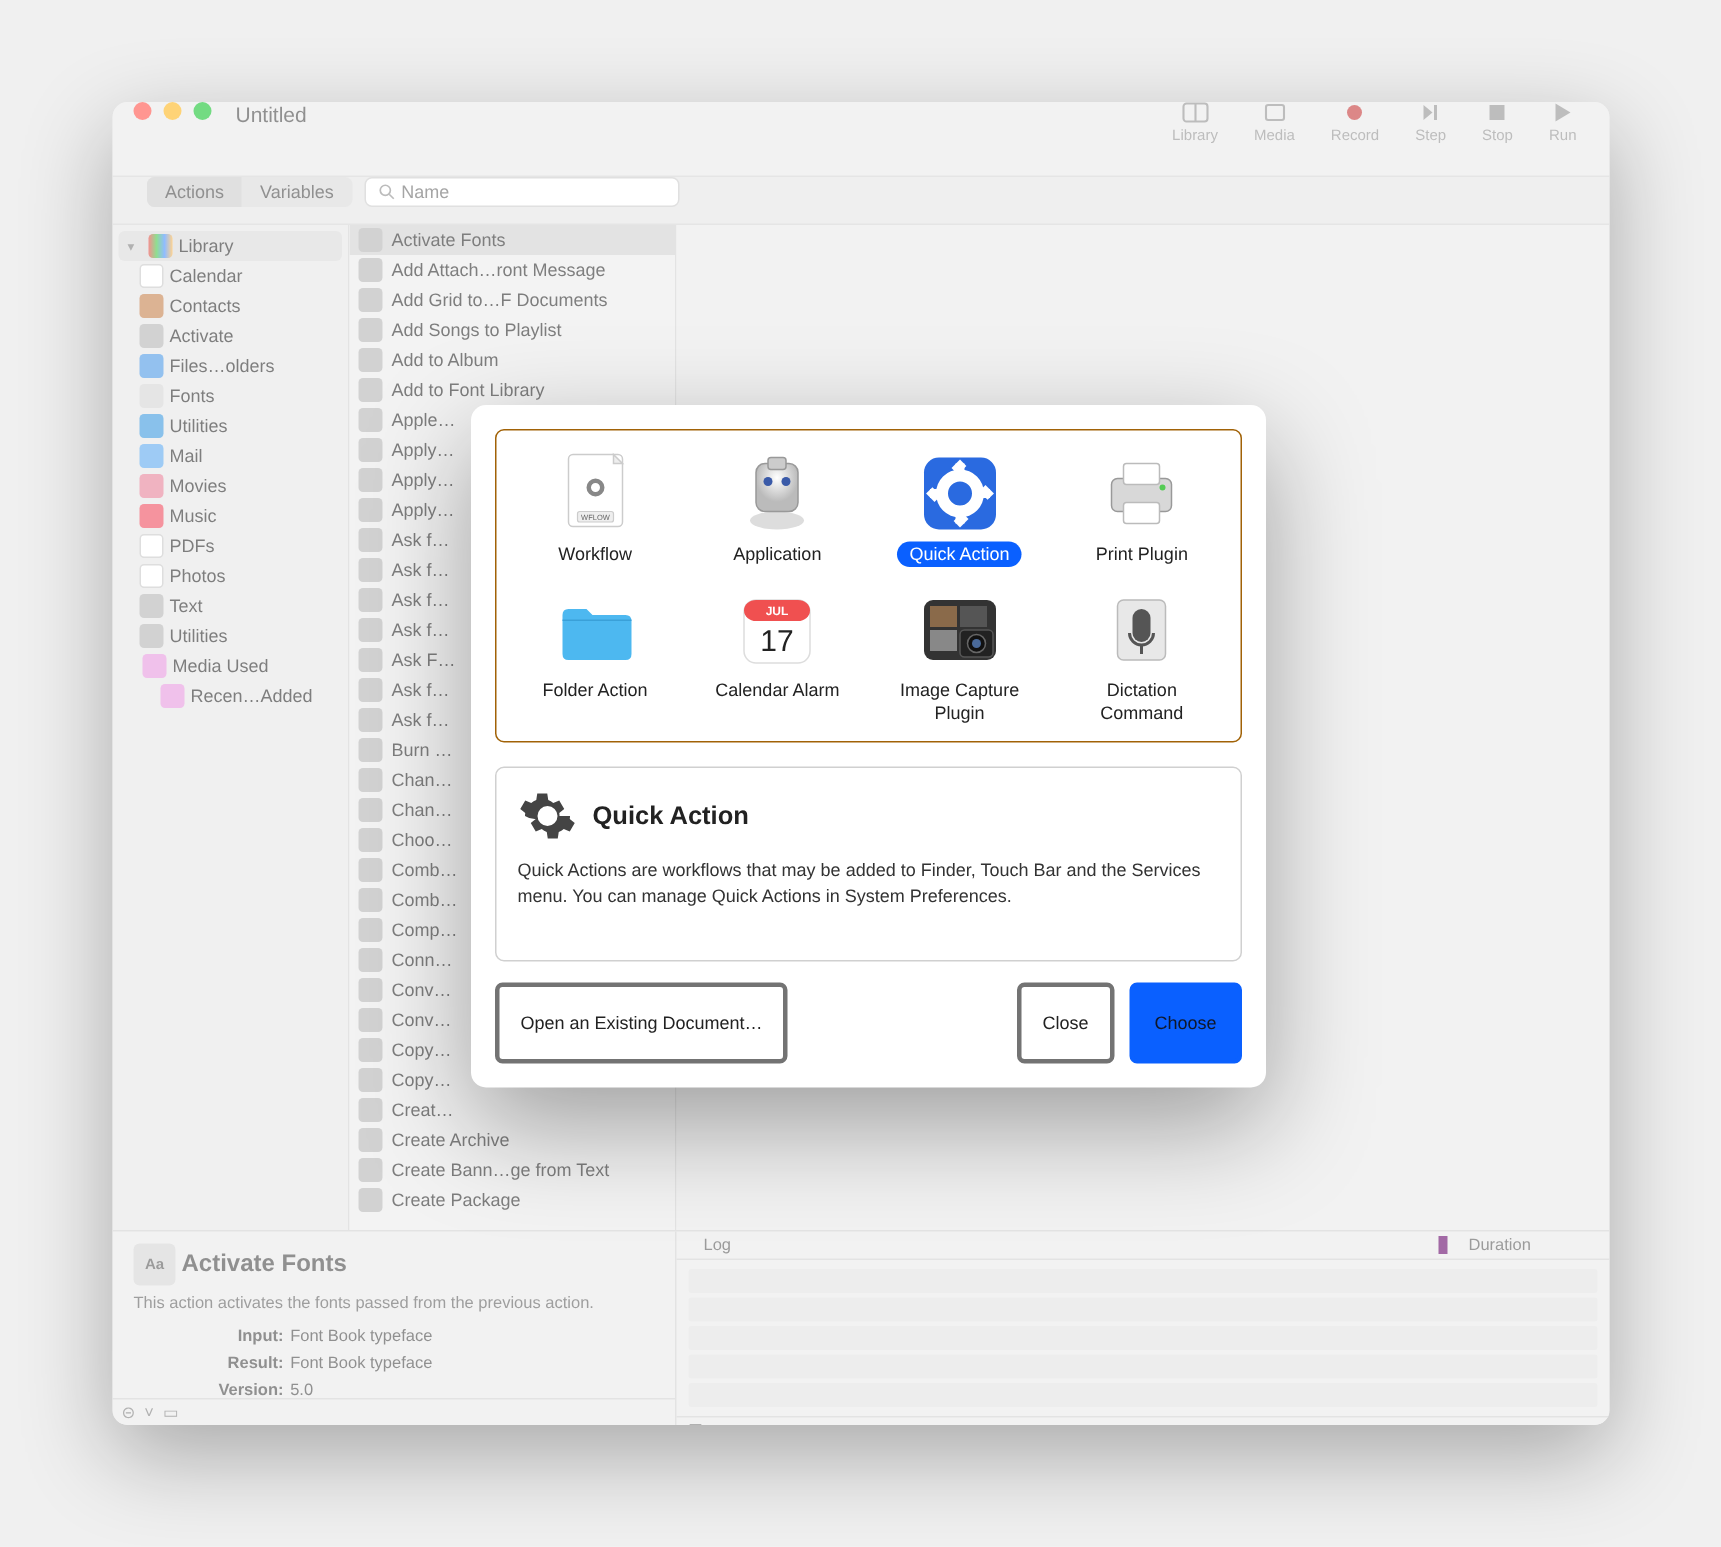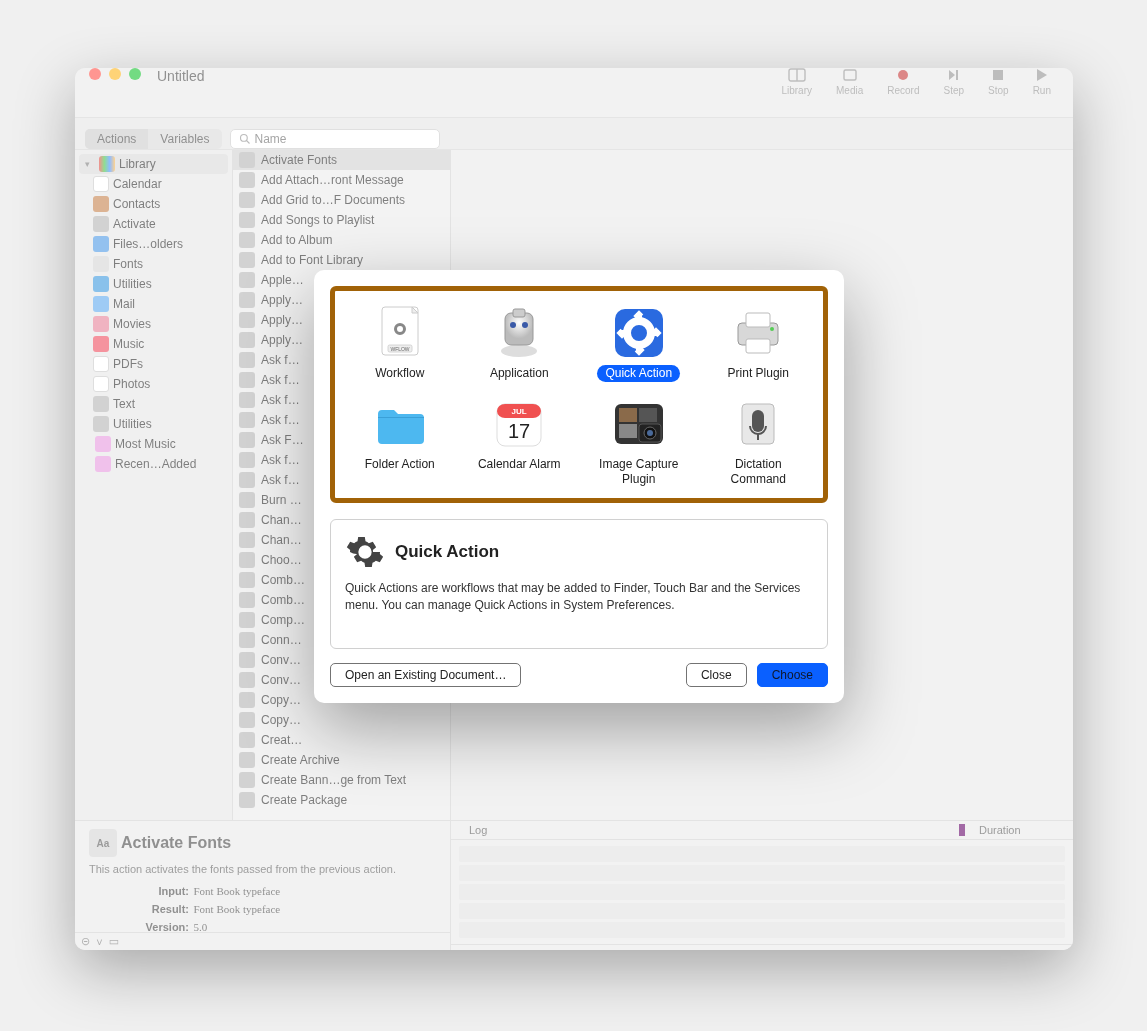--- a/index.html
+++ b/index.html
@@ -19,22 +19,22 @@
 .traffic .red { background: #ff5f57; }
 .traffic .yellow { background: #febc2e; }
 .traffic .green { background: #28c840; }
 .title { margin-left: 16px; font-size: 14px; color: #555; font-weight: 500; }
 .tool-spacer { flex: 1; }
 .toolbar-items { display: flex; gap: 24px; padding-right: 8px; }
 .tb-item { display: flex; flex-direction: column; align-items: center; gap: 3px; color: #9a9a9a; font-size: 10px; }
 .tb-item .ico { width: 18px; height: 14px; display: flex; align-items: center; justify-content: center; }
 
 .subtoolbar {
-  height: 32px; background: #e6e6e6; display: flex; align-items: flex-end;
-  padding: 0 10px; gap: 8px; border-bottom: 1px solid #d8d8d8;
+  height: 32px; background: #e6e6e6; display: flex; align-items: flex-start;
+  padding: 0 23px; gap: 8px; border-bottom: 1px solid #d8d8d8;
 }
 .seg { display: flex; border-radius: 5px; overflow: hidden; background: #dcdcdc; }
 .seg button { border: none; background: transparent; font-size: 12px; padding: 3px 12px; color: #555; }
 .seg button.active { background: #cfcfcf; }
 .search { display: flex; align-items: center; background: #fff; border-radius: 5px; padding: 2px 8px; width: 210px; border: 1px solid #d0d0d0; }
 .search svg { width: 12px; height: 12px; fill: #999; margin-right: 4px; }
 .search input { border: none; outline: none; font-size: 12px; flex: 1; background: transparent; color: #999; }
 
 .main-content { flex: 1; display: flex; overflow: hidden; }
 .left-pane { width: 158px; background: #e9e9e9; border-right: 1px solid #d5d5d5; overflow-y: auto; padding: 4px 0; }
@@ -55,52 +55,52 @@
 
 .bottom-info {
   height: 130px; border-top: 1px solid #d5d5d5; background: #ececec;
   display: flex;
 }
 .info-left { flex: 0 0 376px; padding: 8px 14px; border-right: 1px solid #d5d5d5; position: relative; }
 .info-left h3 { font-size: 16px; color: #555; margin-bottom: 6px; display: flex; align-items: center; gap: 4px; }
 .info-left .fonticon { width: 28px; height: 28px; background: #d8d8d8; border-radius: 4px; display: inline-flex; align-items: center; justify-content: center; font-size: 10px; color: #666; }
 .info-left p { font-size: 11px; color: #6a6a6a; margin-bottom: 6px; }
 .info-left .meta { font-size: 11px; color: #555; text-align: right; width: 100px; display: inline-block; font-weight: 600; }
-.info-left .metaval { font-size: 11px; color: #555; font-family: Liberation Serif, serif; }
+.info-left .metaval { font-size: 11px; color: #555; }
 .info-footer { position: absolute; bottom: 0; left: 0; right: 0; height: 18px; border-top: 1px solid #d5d5d5; display: flex; align-items: center; padding: 0 6px; gap: 6px; color: #888; font-size: 11px; }
 .info-right { flex: 1; display: flex; flex-direction: column; }
 .log-header { display: flex; font-size: 11px; color: #666; border-bottom: 1px solid #d5d5d5; padding: 3px 0; }
 .log-header .col-log { flex: 1; padding-left: 18px; }
 .log-header .col-dur { width: 114px; border-left: 6px solid #701a75; padding-left: 14px; }
 .log-rows { flex: 1; display: flex; flex-direction: column; gap: 3px; padding: 6px 8px; }
 .log-rows .row { height: 16px; background: #e3e3e3; border-radius: 2px; }
 .log-footer { height: 18px; border-top: 1px solid #d5d5d5; display: flex; align-items: center; gap: 10px; padding: 0 8px; color: #888; }
 .dimmer { position: absolute; left: 75px; top: 68px; width: 998px; height: 882px; background: rgba(255,255,255,0.35); border-radius: 10px; pointer-events: none; }
 .modal {
   position: absolute; left: 314px; top: 270px; width: 530px;
   background: #fff; border-radius: 10px; box-shadow: 0 25px 70px rgba(0,0,0,0.35);
   padding: 16px; z-index: 100;
 }
 .modal-title { font-size: 12px; font-weight: 600; color: #222; margin-bottom: 8px; }
 .type-grid {
-  border: 5px solid #a16207; border-radius: 6px; padding: 10px 8px 6px;
+  border: 1px solid #a16207; border-radius: 6px; padding: 10px 8px 6px;
   display: grid; grid-template-columns: repeat(4, 1fr); gap: 6px 6px;
 }
 .type-item { display: flex; flex-direction: column; align-items: center; gap: 4px; padding: 4px 2px; cursor: default; }
 .type-item .big-icon { width: 56px; height: 56px; display: flex; align-items: center; justify-content: center; }
 .type-item .lbl { font-size: 12px; color: #222; text-align: center; padding: 1px 8px; border-radius: 9px; line-height: 1.25; }
 .type-item.selected .lbl { background: #0a60ff; color: #fff; }
 .desc-box { border: 1px solid #d0d0d0; border-radius: 6px; padding: 12px 14px; margin-top: 16px; min-height: 130px; }
 .desc-box .hd { display: flex; align-items: center; gap: 10px; margin-bottom: 8px; }
 .desc-box .hd .gico { width: 40px; height: 40px; }
 .desc-box .hd h3 { font-size: 17px; font-weight: 600; color: #222; }
 .desc-box p { font-size: 12px; color: #333; line-height: 1.4; }
 .modal-buttons { display: flex; gap: 10px; margin-top: 14px; align-items: center; }
 .modal-buttons .spacer { flex: 1; }
-.btn { font-size: 12px; padding: 4px 14px; border-radius: 5px; border: 1px solid #737373; background: #fff; color: #222; cursor: default; }
+.btn { font-size: 12px; padding: 17px 14px; border-radius: 5px; border: 3px solid #737373; background: #fff; color: #222; cursor: default; }
 .btn.primary { background: #0a60ff; color: #0f172a; border-color: #0a60ff; }
 .c-cal { background: #fff; border:1px solid #ccc; }
 .c-contacts { background: #c98a5a; }
 .c-dev { background: #bbb; }
 .c-files { background: #5aa0e6; }
 .c-fonts { background: #d8d8d8; }
 .c-internet { background: #4aa0e0; }
 .c-mail { background: #6ab0f0; }
 .c-movies { background: #e88aa0; }
 .c-music { background: #f05a6a; }
@@ -252,23 +252,23 @@
             <span>Text</span>
           </div>
           <div class="tree-item tree-sub">
             <span class="ticon c-utilities"></span>
             <span>Utilities</span>
           </div>
         </div>
       <div id="lib-smart">
           <div class="tree-item" style="padding-left: 20px;">
             <span class="ticon c-most"></span>
-            <span>Most Music</span>
-          </div>
-          <div class="tree-item" style="padding-left: 20px;">
+            <span>Media Used</span>
+          </div>
+          <div class="tree-item" style="padding-left: 32px;">
             <span class="ticon c-recent"></span>
             <span>Recen…Added</span>
           </div>
         </div>
     </div>
 
     <div class="mid-pane">
       <div class="mid-list" id="actions-list">
           <div class="action-item selected">
             <span class="aicon"></span>

